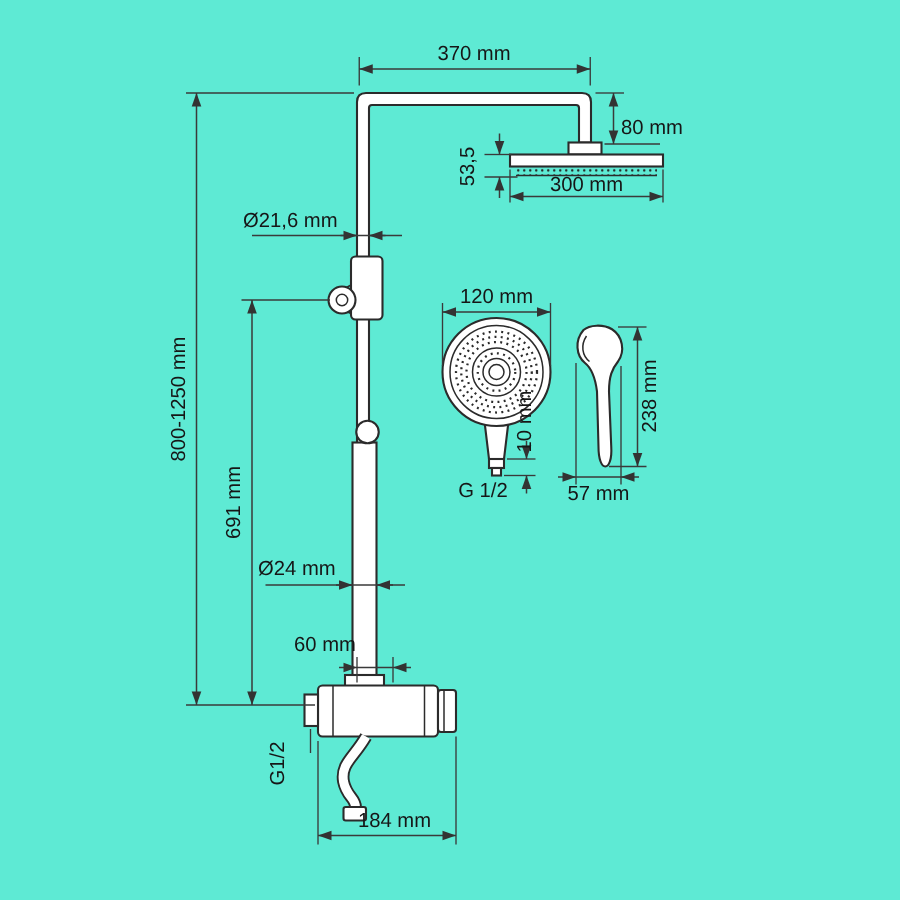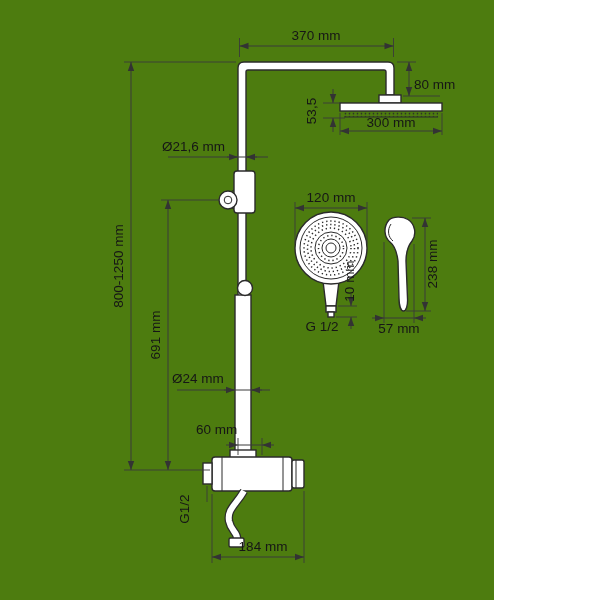--- a/index.html
+++ b/index.html
@@ -1,16 +1,16 @@
 <!DOCTYPE html>
 <html><head>
 <meta charset="utf-8">
 <style>
   html,body{margin:0;padding:0;background:#ffffff;}
-  .canvas{position:relative;width:494px;height:600px;background:#4d7c0f;overflow:hidden;
+  .canvas{position:relative;width:600px;height:600px;background:#5eead4;overflow:hidden;
           font-family:"Liberation Sans",sans-serif;}
   svg{display:block;}
   .obj{fill:#ffffff;stroke:#2b2b2b;stroke-width:1.4;}
   .objthin{fill:none;stroke:#2b2b2b;stroke-width:1;}
   .dim{stroke:#3a3a3a;stroke-width:1;fill:none;}
   .ext{stroke:#3a3a3a;stroke-width:0.9;fill:none;}
   text{fill:#161616;font-size:13.5px;font-family:"Liberation Sans",sans-serif;}
   .dots{stroke-dasharray:1.3 2.9;stroke-width:1.5;fill:none;stroke:#2b2b2b;}
 </style>
 </head>

